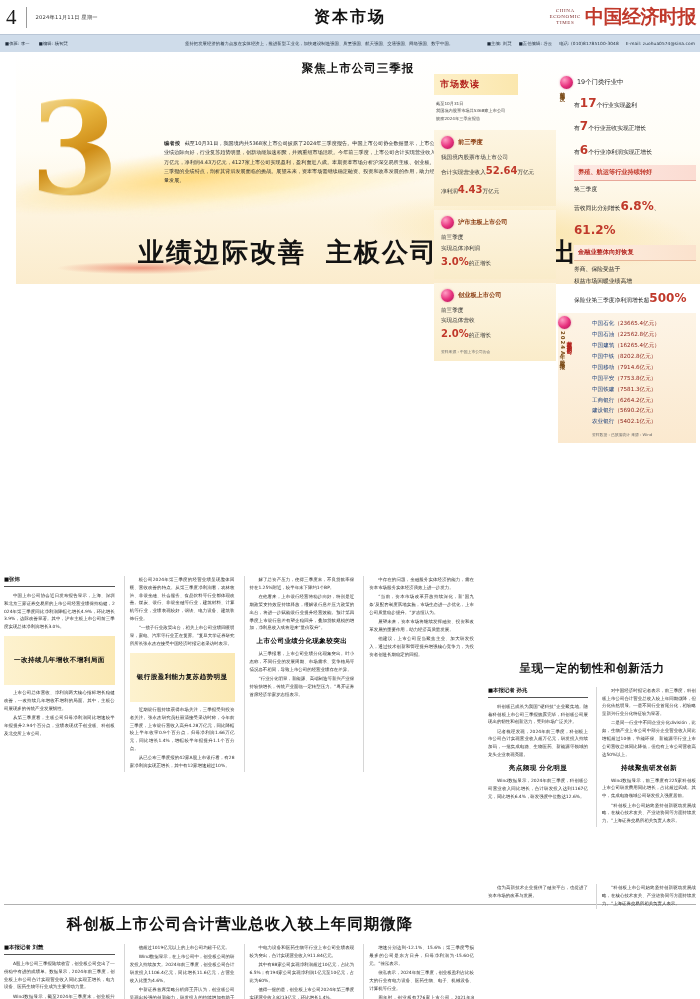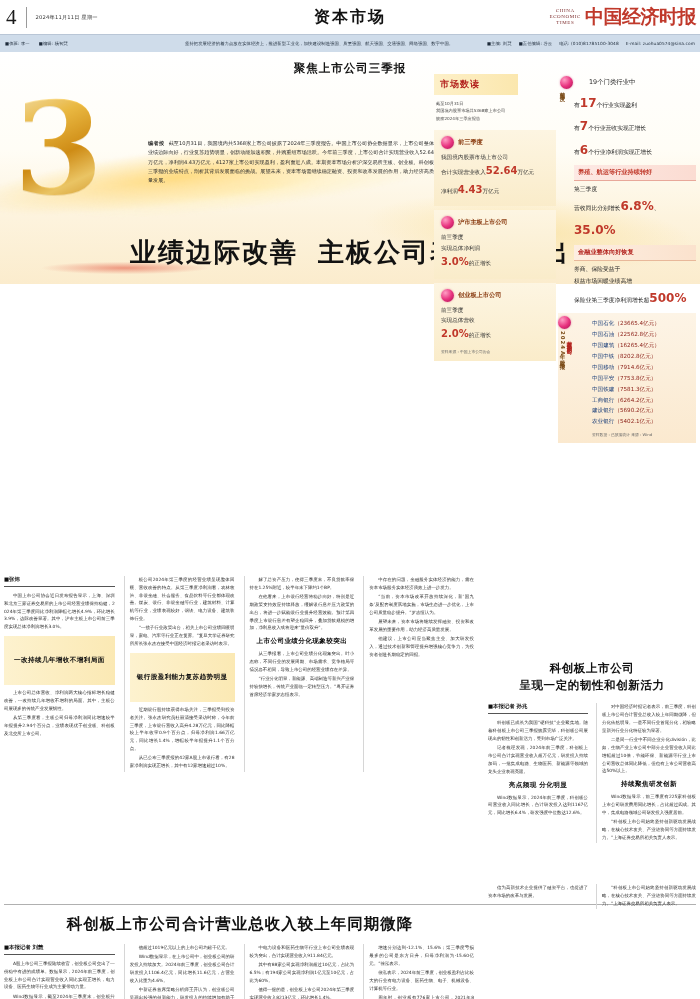--- a/index.html
+++ b/index.html
@@ -51,20 +51,21 @@
   }
   .infobar .seg { white-space:nowrap; }
   .infobar .seg-l { width:120px; display:flex; gap:9px; }
   .infobar .seg-c { flex:1; text-align:left; padding-left:60px; }
   .infobar .seg-r { display:flex; gap:7px; }
 
   
   .hero {
     position:relative; height:232px; overflow:hidden;
     background:linear-gradient(180deg,#ffffff 0%,#fffdf6 42%,#fdf3dd 72%,#fbeccd 100%);
+    margin-left:16px;
   }
   .hero-swoosh {
     position:absolute; left:-30px; top:62px; width:520px; height:150px;
     background:
       radial-gradient(ellipse 300px 40px at 40% 38%, rgba(255,214,110,.85), rgba(255,214,110,0) 70%),
       radial-gradient(ellipse 260px 26px at 55% 52%, rgba(255,240,190,.9), rgba(255,240,190,0) 72%);
     transform:rotate(-7deg); filter:blur(1px);
   }
   .hero-swoosh2 {
     position:absolute; right:-40px; top:120px; width:420px; height:120px;
@@ -292,31 +293,31 @@
           <div><span class="num">2.0%</span><span>的正增长</span></div>
         </div>
         <div class="ig-src">资料来源：中国上市公司协会</div>
       </div>
     </div>
 
     <div class="ig-right">
       <div style="position:relative;">
         <div class="ig-vert" style="left:2px; top:14px; height:56px;">前三季度</div>
         <div class="ig-rcard">
-          <div class="ig-chead" style="margin-left:-14px;gap:12px;">
+          <div class="ig-chead" style="margin-left:-14px;">
             <span class="ig-bullet"></span>
             <span style="color:#222;font-weight:400;font-size:6.4px;">19个门类行业中</span>
           </div>
           <div class="ig-rline"><span>有</span><span class="hl">17</span><span>个行业实现盈利</span></div>
           <div class="ig-rline"><span>有</span><span class="hl">7</span><span>个行业营收实现正增长</span></div>
           <div class="ig-rline"><span>有</span><span class="hl">6</span><span>个行业净利润实现正增长</span></div>
 
           <div class="ig-band">养殖、航运等行业持续转好</div>
           <div class="ig-rline">第三季度</div>
-          <div class="ig-rline"><span>营收同比分别增长</span><span class="hl">6.8%</span><span>、</span><span class="hl">35.0%</span></div>
+          <div class="ig-rline"><span>营收同比分别增长</span><span class="hl">6.8%</span><span>、</span><span class="hl">61.2%</span></div>
 
           <div class="ig-band2">金融业整体向好恢复</div>
           <div class="ig-rline">券商、保险受益于</div>
           <div class="ig-rline">权益市场回暖业绩高增</div>
           <div class="ig-rline"><span>保险业第三季度净利润增长超</span><span class="hl">500%</span></div>
         </div>
       </div>
 
       <div class="toplist" style="position:relative;">
         <span class="ig-bullet" style="position:absolute;left:0;top:3px;"></span>
@@ -372,21 +373,20 @@
       <div class="col col-sep">
         <p>中存在的问题，金融服务实体经济的能力，需在资本市场服务实体经济质效上进一步发力。</p>
         <p>“当前，资本市场改革开放持续深化，新‘国九条’及配套制度落地实施，市场生态进一步优化，上市公司质量稳步提升。”罗志恒认为。</p>
         <p>展望未来，资本市场将继续发挥融资、投资和改革发展的重要作用，助力经济高质量发展。</p>
         <p>他建议，上市公司应当聚焦主业、加大研发投入，通过技术创新和管理提升增强核心竞争力，为投资者创造长期稳定的回报。</p>
       </div>
     </div>
 
     <div class="right-article">
       <div class="ra-title">
-        <div>科创板上市公司</div>
         <div>呈现一定的韧性和创新活力</div>
       </div>
       <div class="ra-cols">
         <div class="col">
           <div class="byline">■本报记者  孙兆</div>
           <p>科创板已成长为我国“硬科技”企业聚集地。随着科创板上市公司三季报披露完毕，科创板公司展现出的韧性和创新活力，受到市场广泛关注。</p>
           <p>记者梳理发现，2024年前三季度，科创板上市公司合计实现营业收入超万亿元，研发投入持续加码，一批集成电路、生物医药、新能源等领域的龙头企业表现亮眼。</p>
           <div class="subhead">亮点频现  分化明显</div>
           <p>Wind数据显示，2024年前三季度，科创板公司营业收入同比增长，合计研发投入达到1167亿元，同比增长6.4%，研发强度中位数达12.6%。</p>
         </div>

